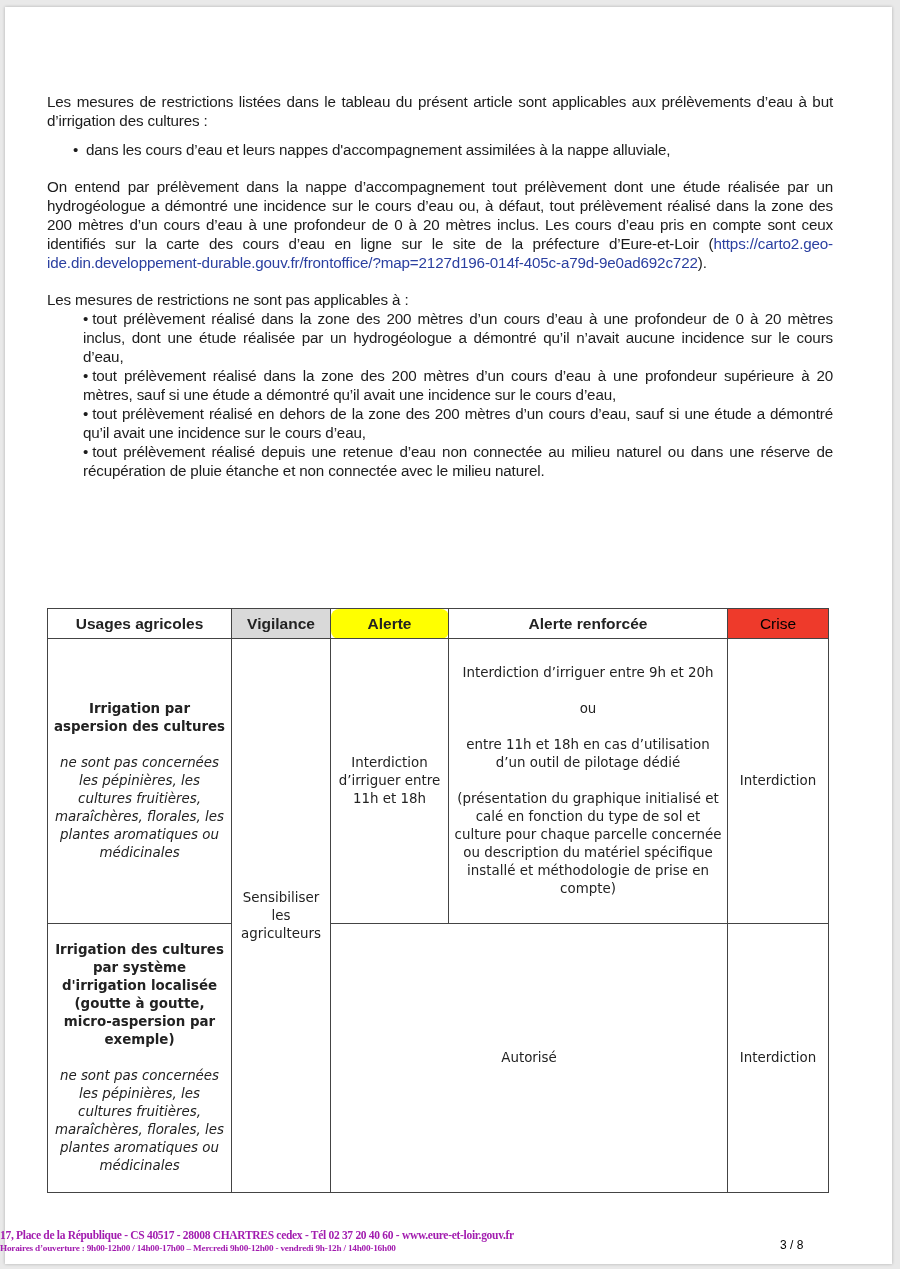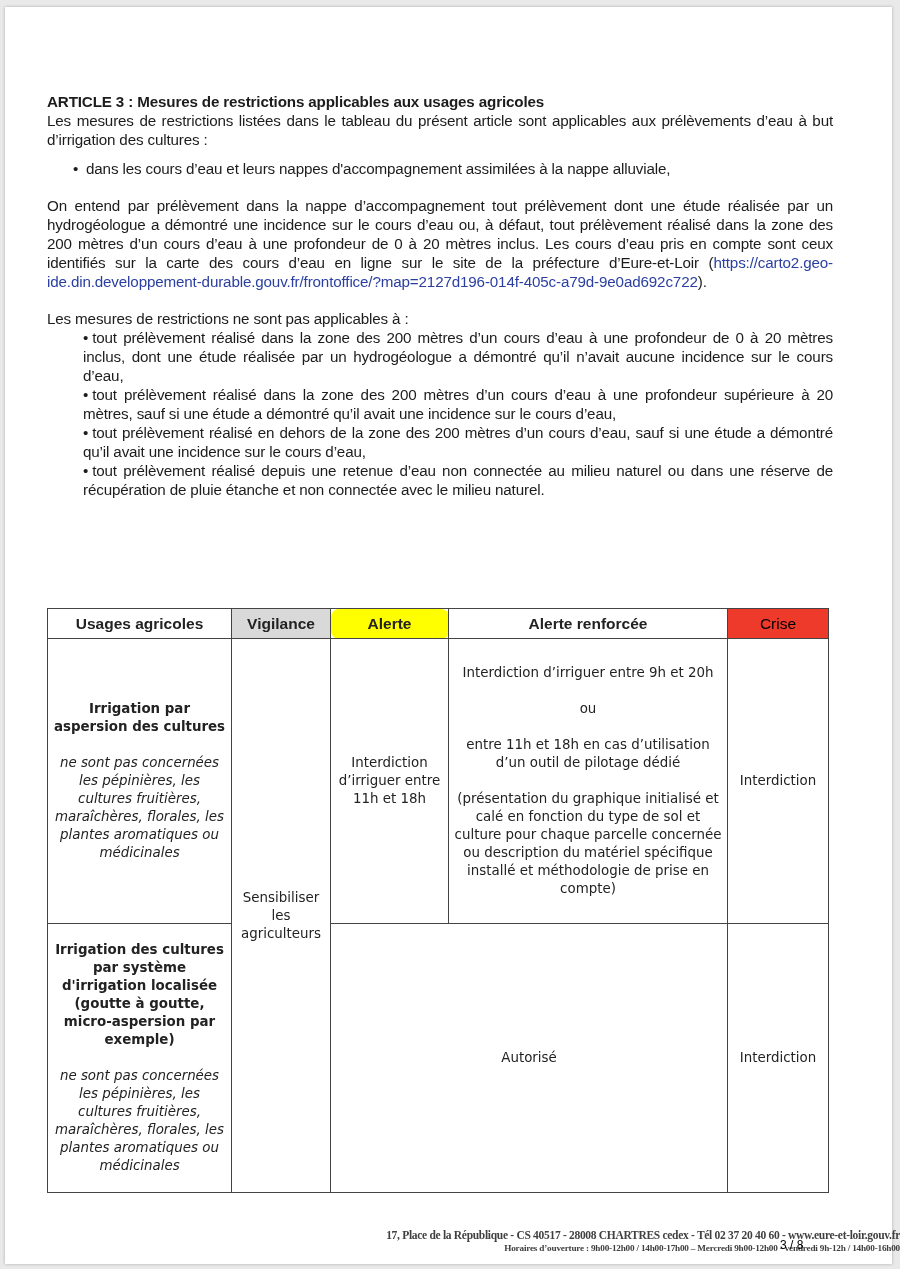--- a/index.html
+++ b/index.html
@@ -41,34 +41,33 @@
   .h-crise { background:#ee3a2b; color:#000000; font-weight:normal !important; }
   .usage-title { font-weight:bold; display:block; }
   .usage-note { font-style:italic; display:block; margin-top:18px; }
   .r1 td { height:284px; }
   .r2 td { height:268px; }
   .ar-block { display:block; }
   .ar-block + .ar-block { margin-top:18px; }
   .vig-cell { vertical-align:middle; padding-top:0; }
 
   .footer {
-    position:absolute; left:0; top:1229px; width:900px; text-align:right;
-    font-family:"Liberation Serif", serif; color:#404040;
+    position:absolute; left:0; top:1229px; width:900px; text-align:left;
+    font-family:"Liberation Serif", serif; color:#a21caf;
   }
   .footer .l1 { font-size:11.5px; font-weight:bold; letter-spacing:-0.3px; line-height:13px; }
   .footer .l2 { font-size:9.2px; font-weight:bold; letter-spacing:-0.2px; line-height:12px; }
   .pagenum { position:absolute; left:780px; top:1238px; font-family:Liberation Sans, sans-serif; font-size:12px; color:#000000; }
 </style>
 </head>
 <body>
 
 <div class="page"></div>
 
 <div class="content">
-  <div class="title">ARTICLE 3 : Mesures de restrictions applicables aux usages agricoles</div>
   <p>Les mesures de restrictions listées dans le tableau du présent article sont applicables aux prélèvements d’eau à but d’irrigation des cultures :</p>
   <ul class="b1">
     <li>dans les cours d’eau et leurs nappes d'accompagnement assimilées à la nappe alluviale,</li>
   </ul>
   <div class="gap"></div>
   <p><span>On entend par prélèvement dans la nappe d’accompagnement tout prélèvement dont une étude réalisée par un hydrogéologue a démontré une incidence sur le cours d’eau ou, à défaut, tout prélèvement réalisé dans la zone des 200 mètres d’un cours d’eau à une profondeur de 0 à 20 mètres inclus. Les cours d’eau pris en compte sont ceux identifiés sur la carte des cours d’eau en ligne sur le site de la préfecture d’Eure-et-Loir (</span><span class="link">https://carto2.geo-ide.din.developpement-durable.gouv.fr/frontoffice/?map=2127d196-014f-405c-a79d-9e0ad692c722</span><span>).</span></p>
   <div class="gap"></div>
   <p>Les mesures de restrictions ne sont pas applicables à :</p>
   <ul class="b2">
     <li><span class="dot">•</span><span>tout prélèvement réalisé dans la zone des 200 mètres d’un cours d’eau à une profondeur de 0 à 20 mètres inclus, dont une étude réalisée par un hydrogéologue a démontré qu’il n’avait aucune incidence sur le cours d’eau,</span></li>

